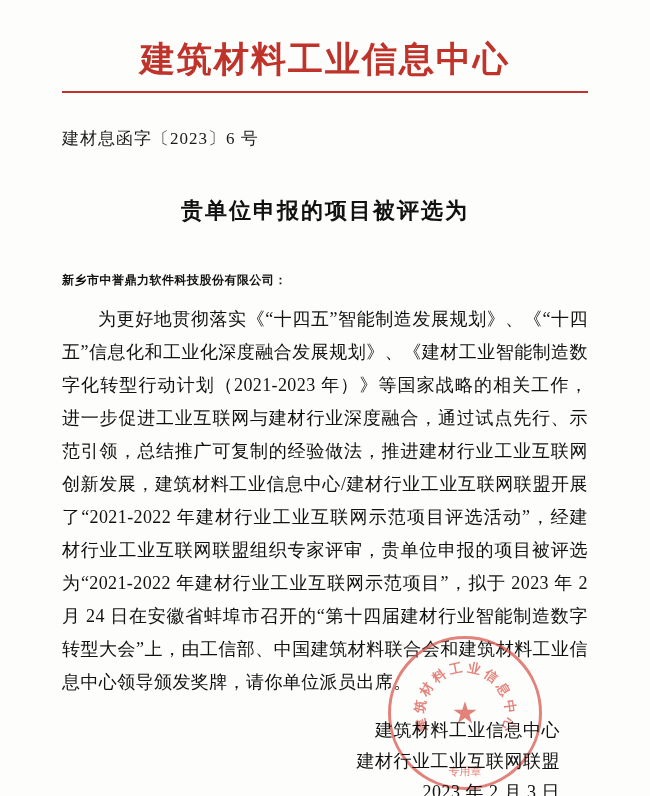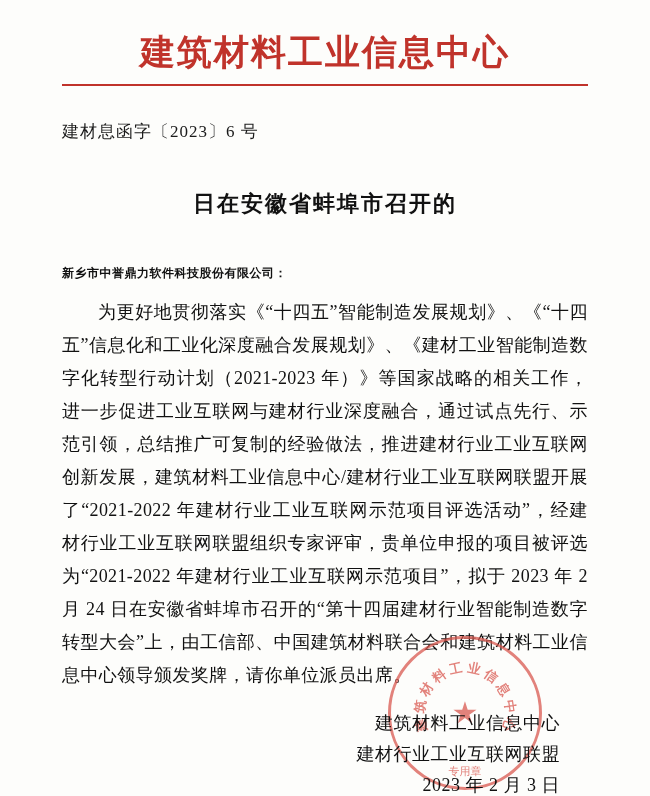--- a/index.html
+++ b/index.html
@@ -12,21 +12,21 @@
     background: #ffffff;
     font-family: "Liberation Serif", "DejaVu Serif", serif;
     overflow: hidden;
   }
   .page {
     position: relative;
     width: 650px;
     height: 796px;
     background: #fdfdfb;
     box-sizing: border-box;
-    padding: 4px 62px;
+    padding: 11px 62px;
   }
   
   .letterhead {
     text-align: center;
     padding-top: 26px;
   }
   .letterhead-title {
     color: #c0332b;
     font-family: "DejaVu Serif", serif;
     font-weight: bold;
@@ -150,21 +150,21 @@
 
 <div class="page">
 
   <div class="letterhead">
     <div class="letterhead-title">建筑材料工业信息中心</div>
     <div class="letterhead-rule"></div>
   </div>
 
   <div class="doc-number">建材息函字〔2023〕6 号</div>
 
-  <div class="doc-title">日在安徽省蚌埠市召开的</div>
+  <div class="doc-title">贵单位申报的项目被评选为</div>
 
   <div class="recipient">新乡市中誉鼎力软件科技股份有限公司：</div>
 
   <div class="body-text">为更好地贯彻落实《“十四五”智能制造发展规划》、《“十四五”信息化和工业化深度融合发展规划》、《建材工业智能制造数字化转型行动计划（2021-2023 年）》等国家战略的相关工作，进一步促进工业互联网与建材行业深度融合，通过试点先行、示范引领，总结推广可复制的经验做法，推进建材行业工业互联网创新发展，建筑材料工业信息中心/建材行业工业互联网联盟开展了“2021-2022 年建材行业工业互联网示范项目评选活动”，经建材行业工业互联网联盟组织专家评审，贵单位申报的项目被评选为“2021-2022 年建材行业工业互联网示范项目”，拟于 2023 年 2 月 24 日在安徽省蚌埠市召开的“第十四届建材行业智能制造数字转型大会”上，由工信部、中国建筑材料联合会和建筑材料工业信息中心领导颁发奖牌，请你单位派员出席。</div>
 
   <div class="signature">
     <div class="sig-line">建筑材料工业信息中心</div>
     <div class="sig-line">建材行业工业互联网联盟</div>
     <div class="sig-line">2023 年 2 月 3 日</div>
   </div>

